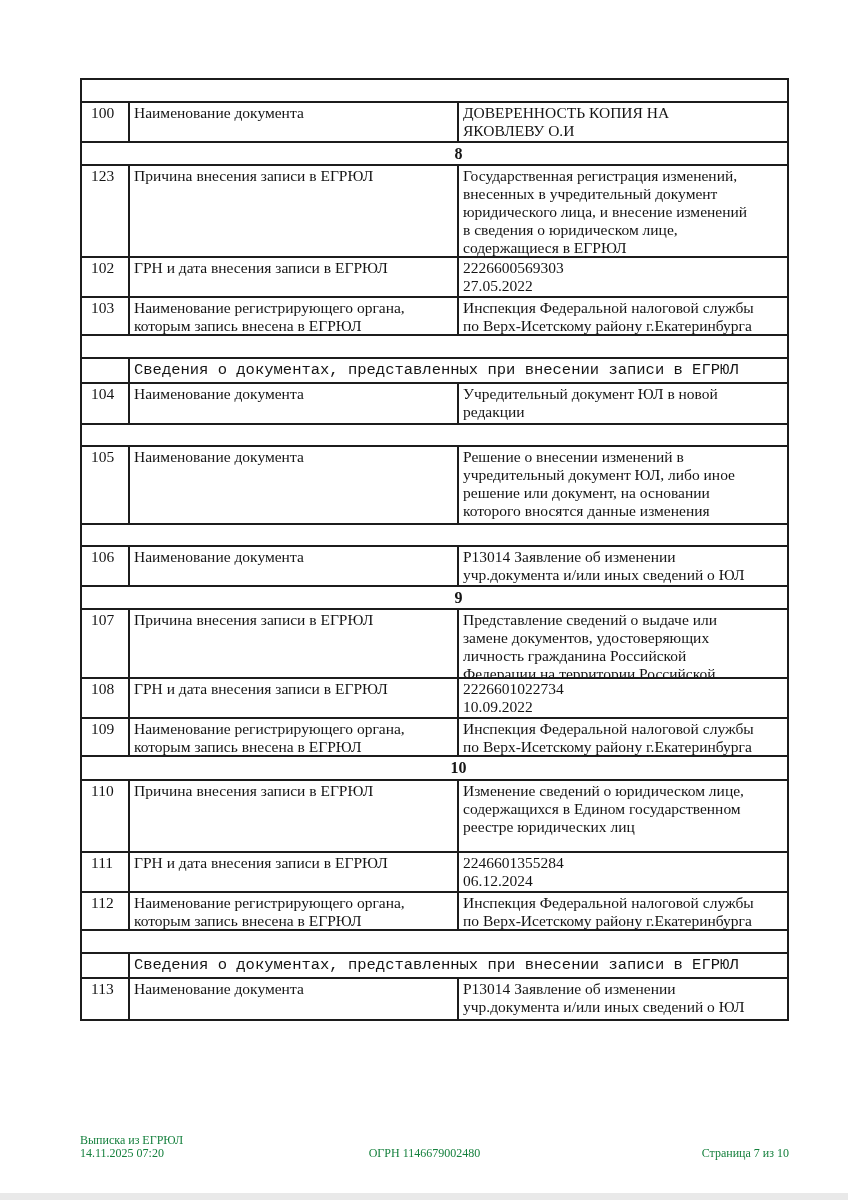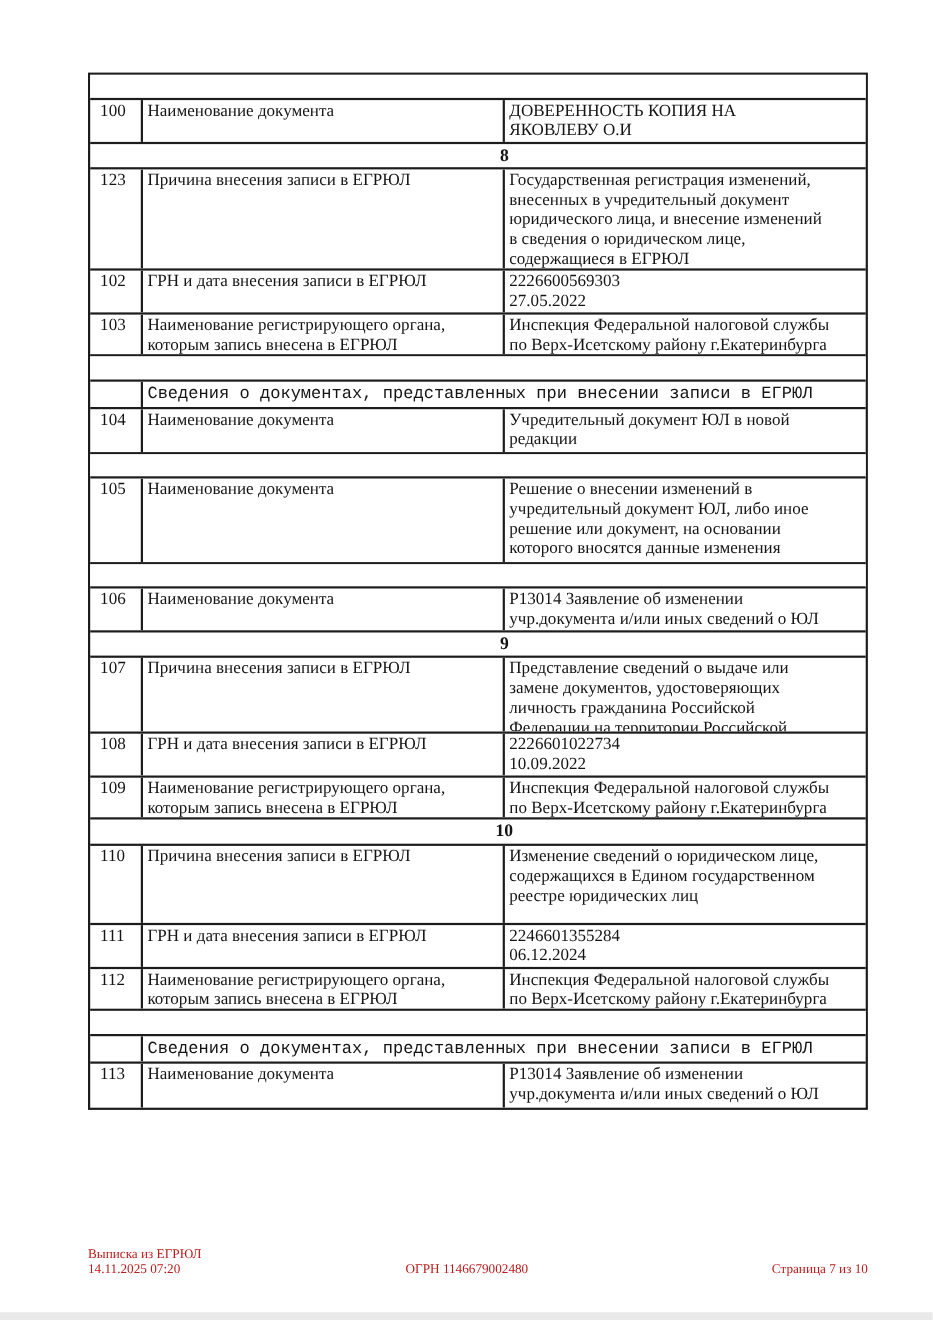--- a/index.html
+++ b/index.html
@@ -4,21 +4,21 @@
 <style>
   html,body{margin:0;padding:0;}
   body{
     width:848px;height:1200px;position:relative;
     background:#ffffff;
     font-family:"Liberation Serif","DejaVu Serif",serif;
     color:#141414;
     overflow:hidden;
   }
   .doc-table{
-    position:absolute;left:80px;top:66px;width:709px;
+    position:absolute;left:80px;top:78px;width:709px;
     border:2px solid #1c1c1c;
     box-sizing:border-box;
     background:#ffffff;
   }
   .row{
     display:flex;box-sizing:border-box;
     border-bottom:2px solid #1c1c1c;
     overflow:hidden;
   }
   .row:last-child{border-bottom:none;border-radius:18px;}
@@ -55,21 +55,21 @@
     display:block;
     padding-left:48px;
     text-align:center;
     font-weight:bold;
     font-size:16px;line-height:21px;
   }
   .row.spacer{background:#ffffff;}
   .footer{
     position:absolute;left:80px;top:1134px;width:709px;
     display:flex;justify-content:space-between;align-items:flex-end;
-    font-size:12px;line-height:13px;color:#b91c1c;
+    font-size:12px;line-height:13px;color:#15803d;
   }
   .footer .f-left{text-align:left;}
   .footer .f-center{text-align:center;}
   .footer .f-right{text-align:left;margin-left:36px;}
   .bottom-band{
     position:absolute;left:0;bottom:0;width:848px;height:7px;
     background:#e9e9e9;
   }
 </style>
 </head>

